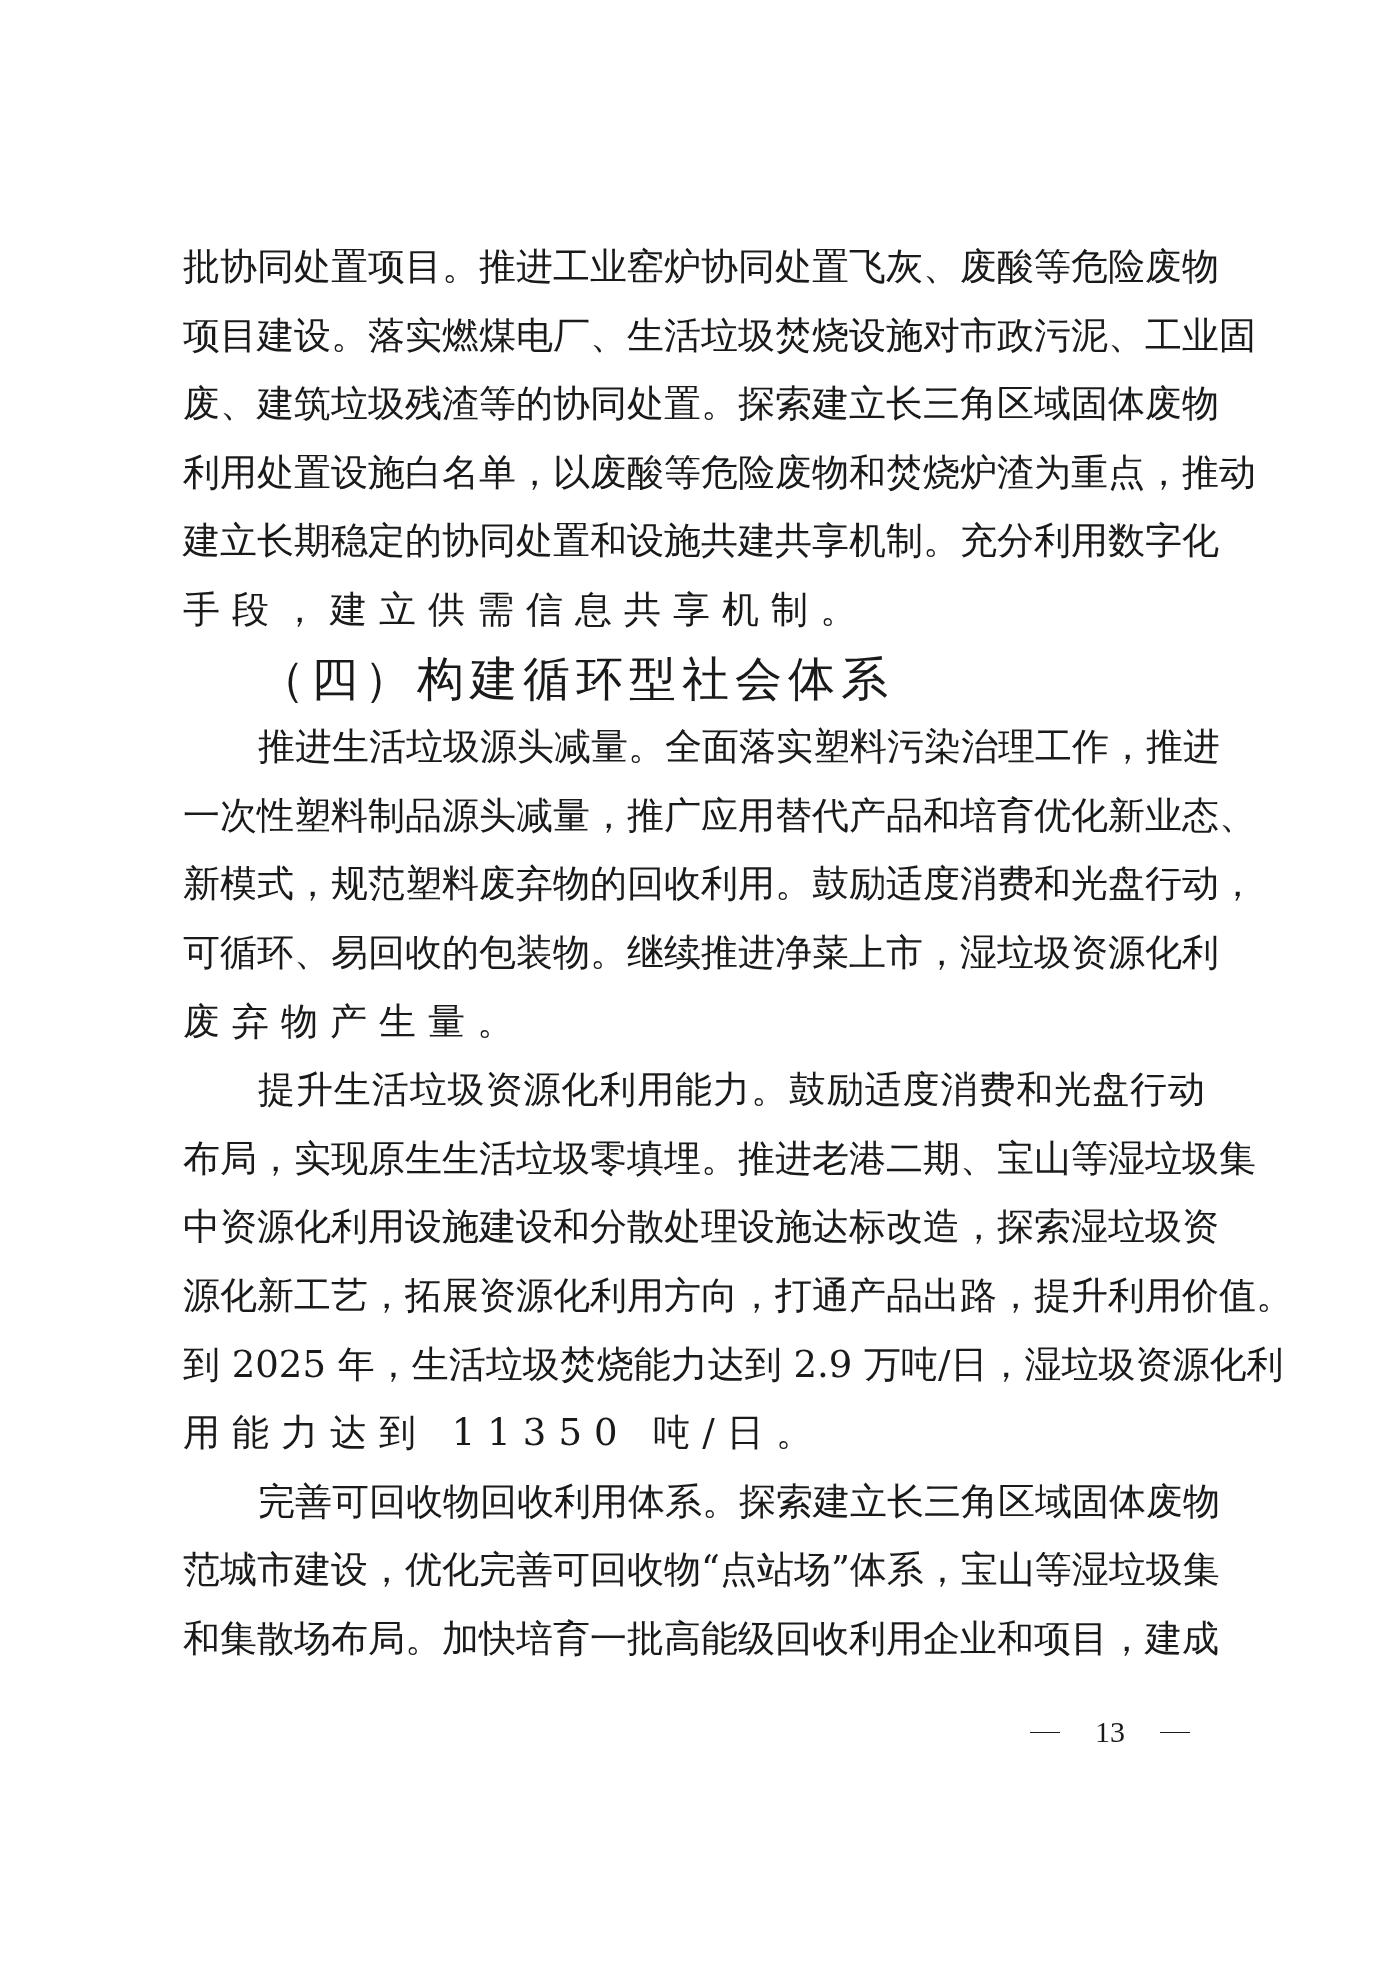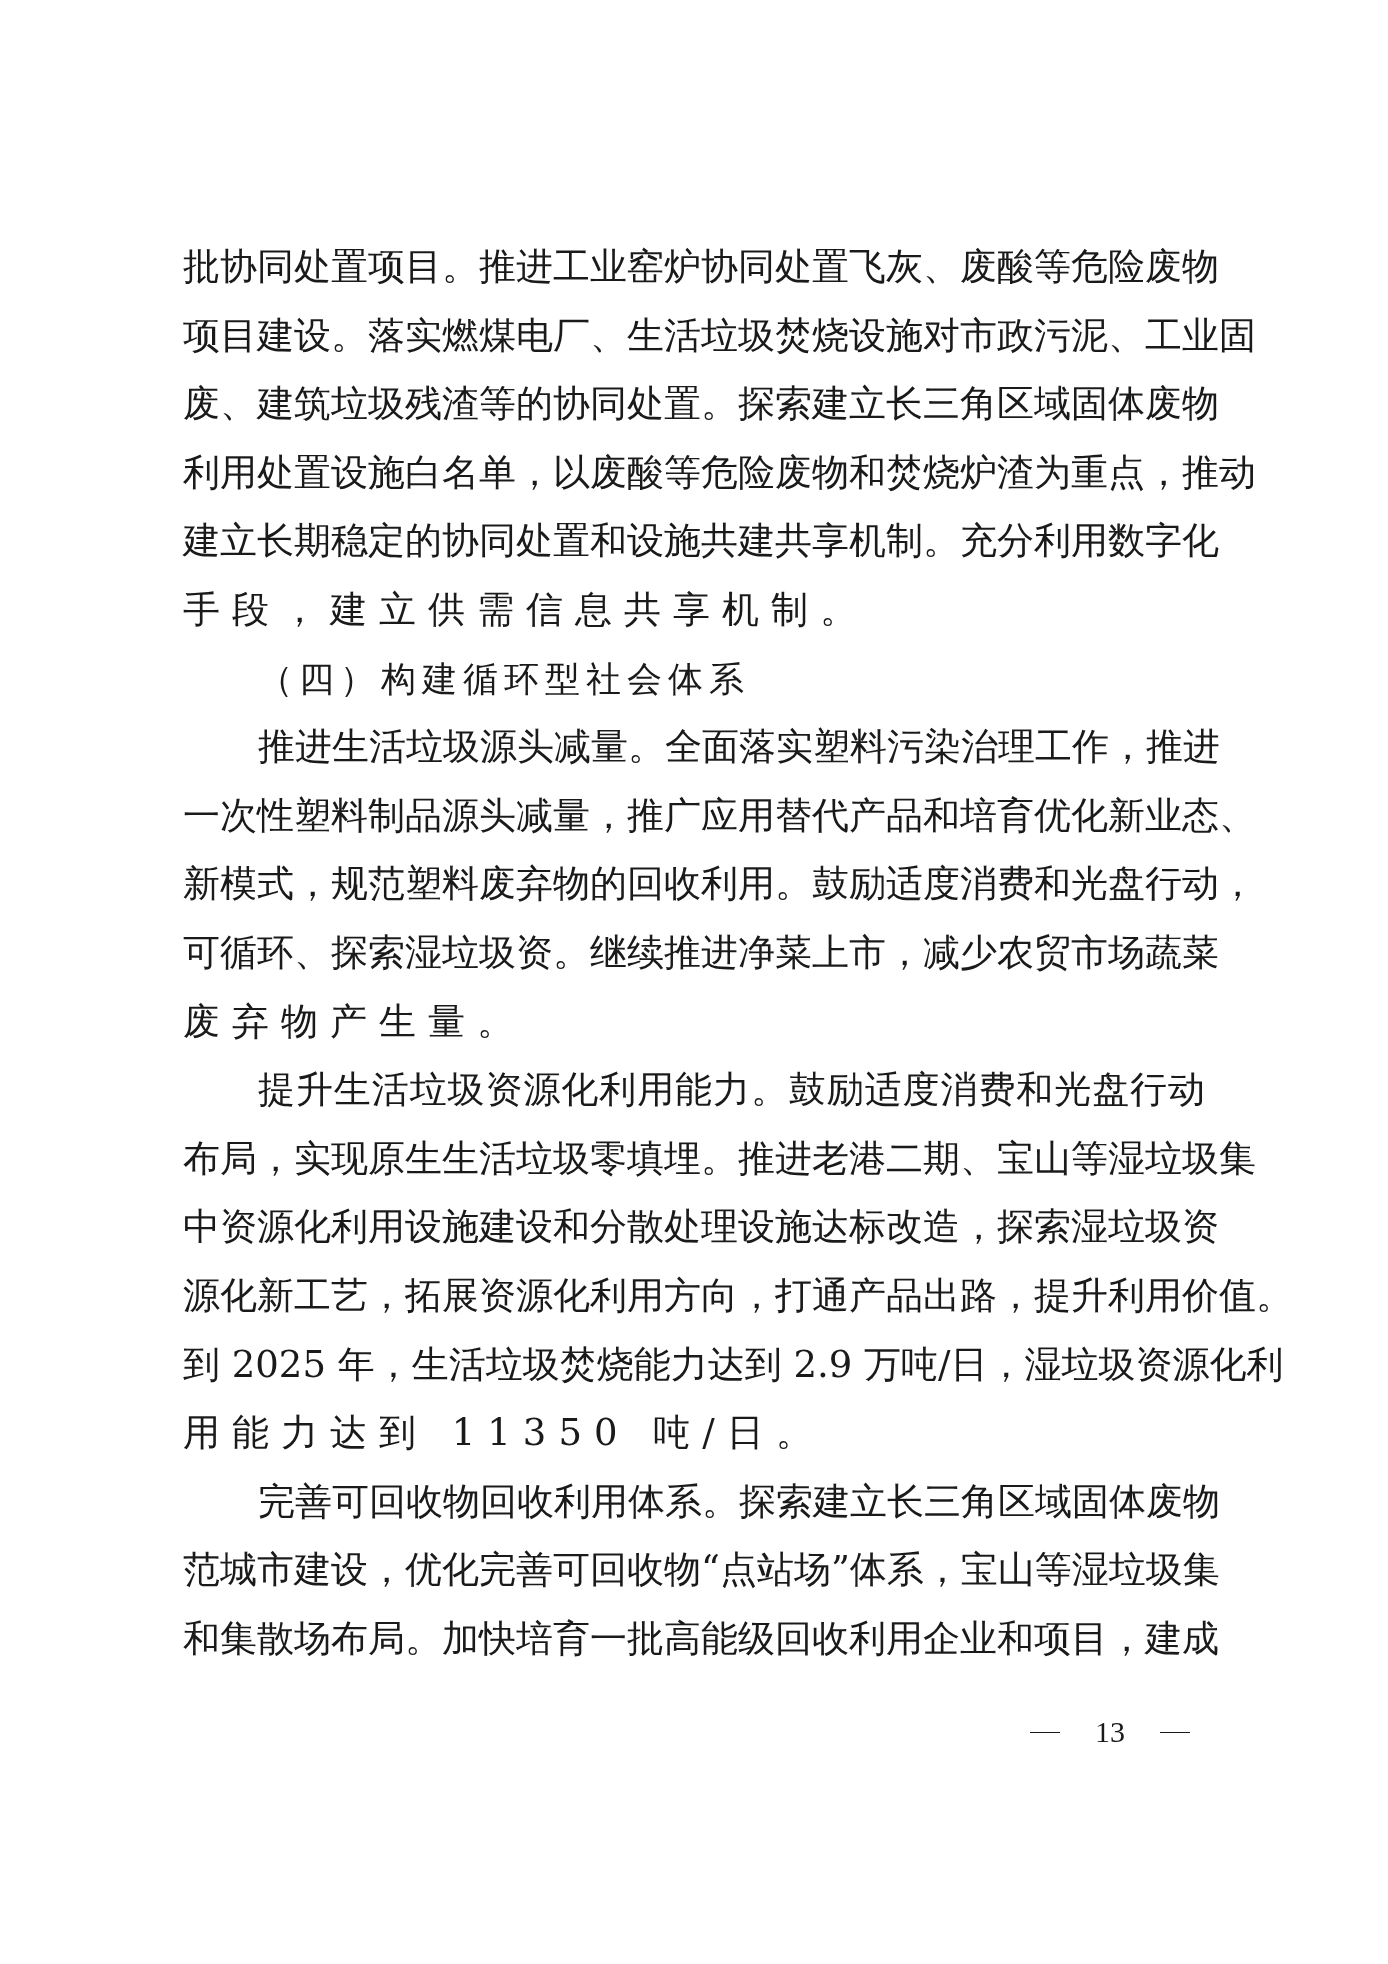--- a/index.html
+++ b/index.html
@@ -14,21 +14,21 @@
   }
   .line {
     height: 68.6px; line-height: 68.6px;
     font-size: 37px;
     white-space: nowrap;
     text-align: justify; text-align-last: justify;
     letter-spacing: 0;
   }
   .line.last { text-align-last: left; letter-spacing: 12px; }
   .line.indent { padding-left: 75px; }
-  .line.heading { padding-left: 75px; text-align-last: left; letter-spacing: 6px; font-family: "DejaVu Sans", "Liberation Sans", sans-serif; font-size: 35px; }
+  .line.heading { padding-left: 75px; text-align-last: left; letter-spacing: 6px; font-family: "DejaVu Sans", "Liberation Sans", sans-serif; font-size: 47px; }
   .page-number {
     position: absolute; left: 1030px; top: 1712px; width: 160px; height: 40px;
     display: flex; align-items: center; justify-content: space-between;
     font-family: "Liberation Serif", "DejaVu Serif", serif; font-size: 30px; color: #1a1a1a;
   }
   .dash { display: inline-block; width: 30px; height: 0; border-top: 1.5px solid #1a1a1a; }
 </style>
 </head>
 <body>
 
@@ -40,21 +40,21 @@
     <div class="line">废、建筑垃圾残渣等的协同处置。探索建立长三角区域固体废物</div>
     <div class="line">利用处置设施白名单，以废酸等危险废物和焚烧炉渣为重点，推动</div>
     <div class="line">建立长期稳定的协同处置和设施共建共享机制。充分利用数字化</div>
     <div class="line last">手段，建立供需信息共享机制。</div>
 
     <div class="line heading">（四）构建循环型社会体系</div>
 
     <div class="line indent">推进生活垃圾源头减量。全面落实塑料污染治理工作，推进</div>
     <div class="line">一次性塑料制品源头减量，推广应用替代产品和培育优化新业态、</div>
     <div class="line">新模式，规范塑料废弃物的回收利用。鼓励适度消费和光盘行动，</div>
-    <div class="line">可循环、探索湿垃圾资。继续推进净菜上市，减少农贸市场蔬菜</div>
+    <div class="line">可循环、易回收的包装物。继续推进净菜上市，湿垃圾资源化利</div>
     <div class="line last">废弃物产生量。</div>
 
     <div class="line indent">提升生活垃圾资源化利用能力。鼓励适度消费和光盘行动</div>
     <div class="line">布局，实现原生生活垃圾零填埋。推进老港二期、宝山等湿垃圾集</div>
     <div class="line">中资源化利用设施建设和分散处理设施达标改造，探索湿垃圾资</div>
     <div class="line">源化新工艺，拓展资源化利用方向，打通产品出路，提升利用价值。</div>
     <div class="line">到 2025 年，生活垃圾焚烧能力达到 2.9 万吨/日，湿垃圾资源化利</div>
     <div class="line last">用能力达到 11350 吨/日。</div>
 
     <div class="line indent">完善可回收物回收利用体系。探索建立长三角区域固体废物</div>

